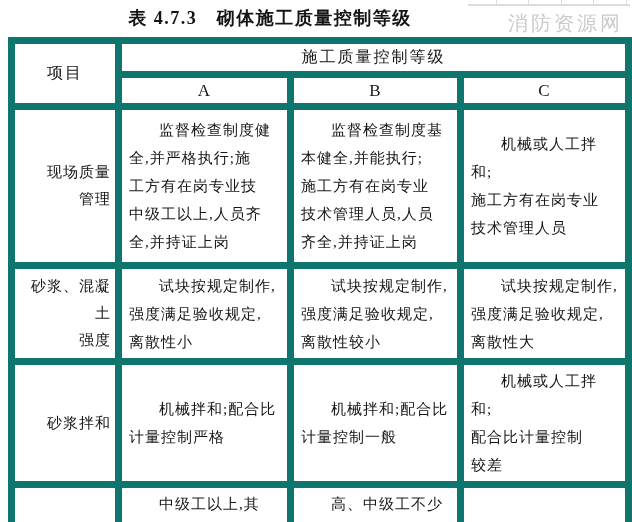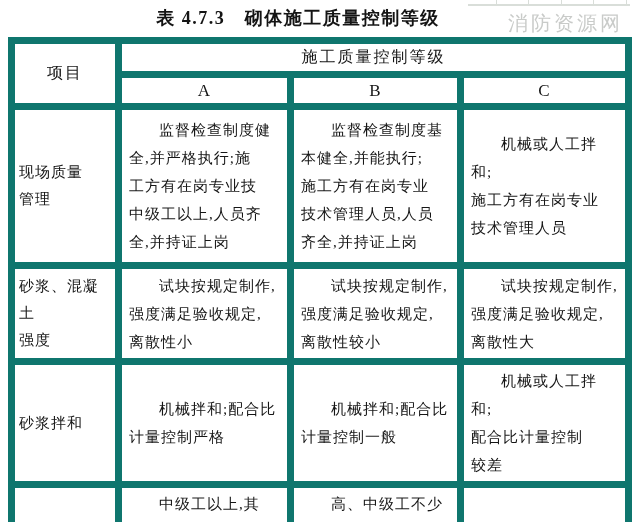--- a/index.html
+++ b/index.html
@@ -41,21 +41,20 @@
   .doc-title {
     position: absolute;
     top: 6px;
     left: 0;
     width: 540px;
     text-align: center;
     font-size: 18px;
     font-weight: bold;
     letter-spacing: 1.5px;
     color: #141414;
-    margin-left: 28px;
   }
   .watermark {
     position: absolute;
     top: 10px;
     right: 9px;
     font-size: 20px;
     letter-spacing: 3px;
     color: #c9cbc9;
   }
 
@@ -86,21 +85,21 @@
     font-size: 16px;
     letter-spacing: 2px;
     color: #161616;
   }
   .grade-cell {
     text-align: center;
     font-size: 17px;
     letter-spacing: 1px;
   }
   .label-cell {
-    text-align: left;
+    text-align: right;
     white-space: pre-line;
     font-size: 15px;
     letter-spacing: 1px;
     line-height: 27px;
     padding: 2px 4px;
   }
   .desc-cell {
     text-align: left;
     white-space: pre-line;
     text-indent: 2em;

